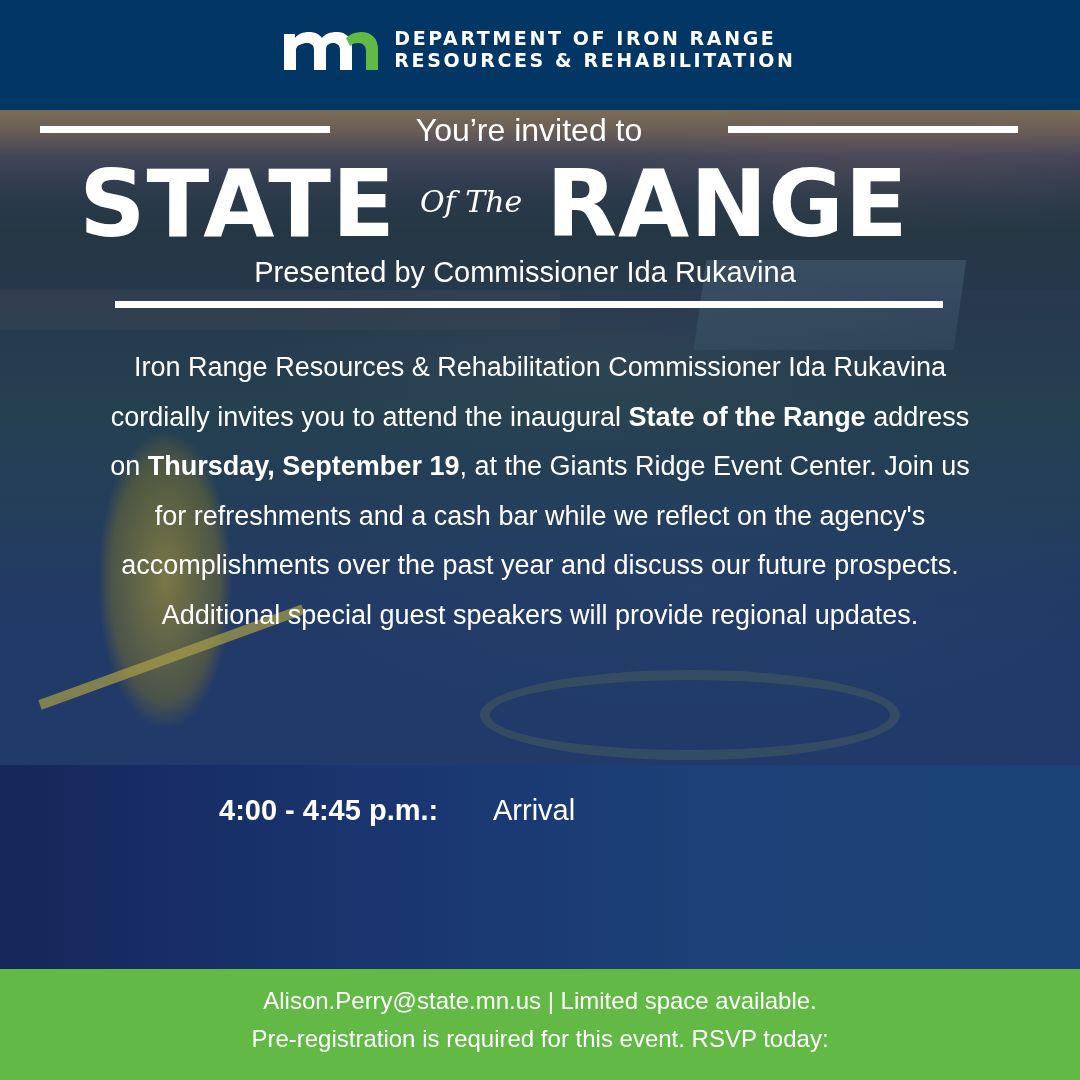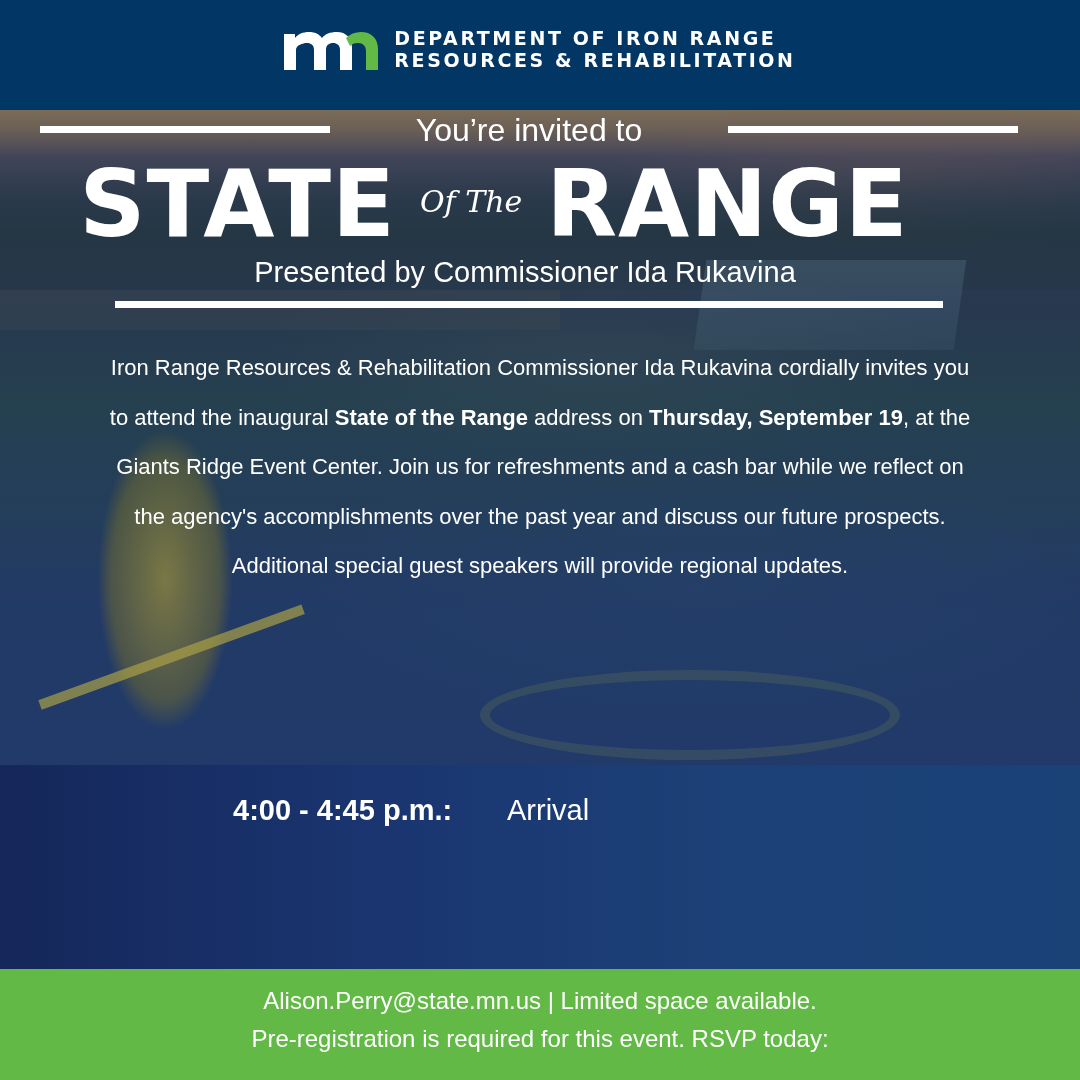--- a/index.html
+++ b/index.html
@@ -83,30 +83,30 @@
       font-size: 30px; color: #ffffff; transform: translateY(-4px);
     }
     .presented {
       position: absolute; left: 0; top: 252px; width: 1050px; text-align: center;
       font-size: 29px; line-height: 40px; color: #ffffff;
     }
 
     
     .body-text {
       position: absolute; left: 100px; top: 343px; width: 880px; text-align: center;
-      font-size: 22px; line-height: 49.5px; color: #ffffff;
+      font-size: 27px; line-height: 49.5px; color: #ffffff;
     }
     .body-text b { font-weight: bold; }
 
     
     .schedule {
       position: absolute; left: 0; top: 765px; width: 1080px; height: 204px;
       background: linear-gradient(90deg, #15275a 0%, #1a3570 35%, #1c4077 65%, #1a4277 100%);
     }
-    .schedule-list { position: absolute; left: 233px; top: 20px; }
+    .schedule-list { position: absolute; left: 219px; top: 20px; }
     .schedule-row { display: flex; height: 50px; align-items: center; }
     .schedule-time {
       width: 274px; font-weight: bold; font-size: 29px; color: #ffffff;
     }
     .schedule-activity { font-size: 29px; color: #ffffff; }
 
     
     .footer {
       position: absolute; left: 0; top: 969px; width: 1080px; height: 111px;
       background: #62b946; text-align: center;

